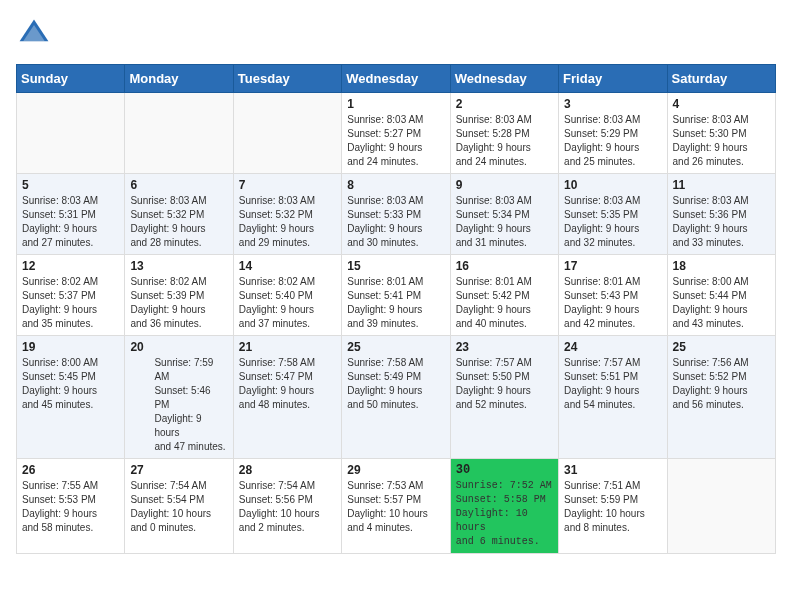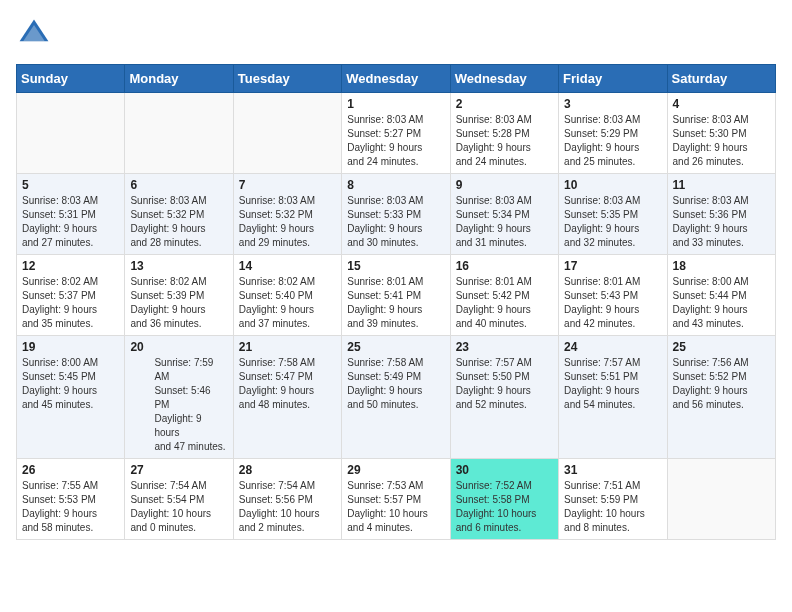--- a/index.html
+++ b/index.html
@@ -334,21 +334,21 @@
 Daylight: 10 hours
 and 2 minutes.</div>
         </td>
         <td style="background: rgb(255, 255, 255);">
           <span class="day-num">29</span>
           <div class="day-info" style="white-space: pre-line;">Sunrise: 7:53 AM
 Sunset: 5:57 PM
 Daylight: 10 hours
 and 4 minutes.</div>
         </td>
-        <td style="background: #5eead4;">
+        <td style="background: #22c55e; font-family: Liberation Mono, monospace;">
           <span class="day-num">30</span>
           <div class="day-info" style="white-space: pre-line;">Sunrise: 7:52 AM
 Sunset: 5:58 PM
 Daylight: 10 hours
 and 6 minutes.</div>
         </td>
         <td style="background: rgb(255, 255, 255);">
           <span class="day-num">31</span>
           <div class="day-info" style="white-space: pre-line;">Sunrise: 7:51 AM
 Sunset: 5:59 PM

